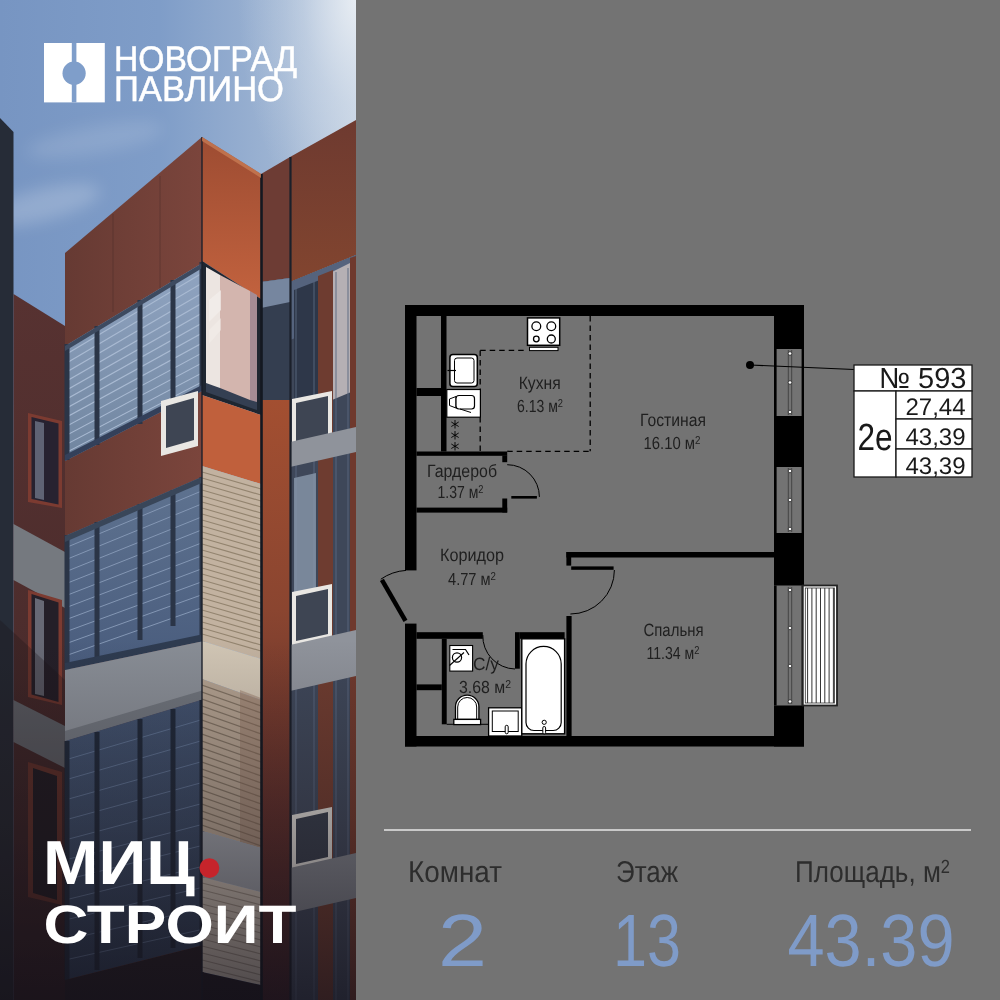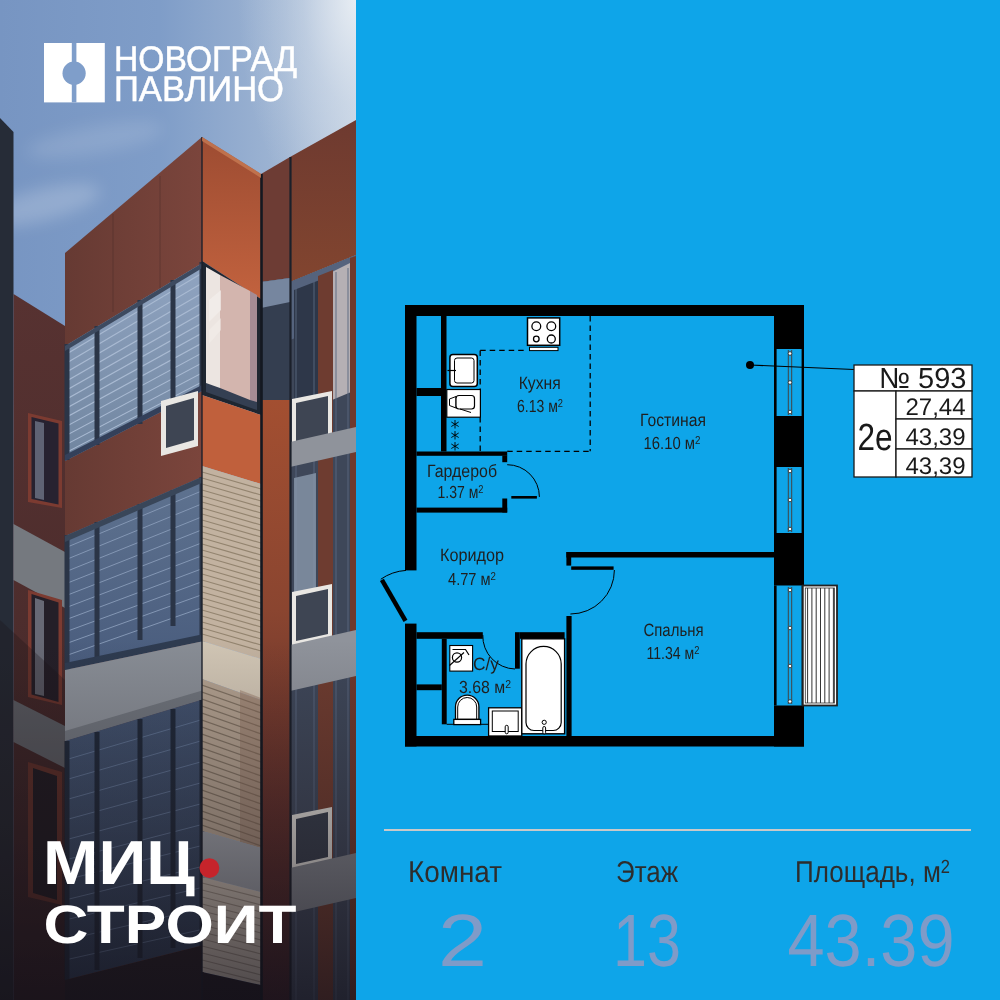--- a/index.html
+++ b/index.html
@@ -1,16 +1,16 @@
 <!DOCTYPE html>
 <html><head>
 <meta charset="utf-8">
 <style>
 html,body{margin:0;padding:0;background:#fff;}
-#page{position:relative;text-rendering:geometricPrecision;width:1000px;height:1000px;background:#0ea5e9;overflow:hidden;font-family:"Liberation Sans",sans-serif;}
+#page{position:relative;text-rendering:geometricPrecision;width:1000px;height:1000px;background:#737373;overflow:hidden;font-family:"Liberation Sans",sans-serif;}
 .abs{position:absolute;}
 </style>
 </head>
 <body>
 <div id="page">
 
 <svg text-rendering="geometricPrecision" class="abs" style="left:0;top:0" width="356" height="1000" viewBox="0 0 356 1000">
 <defs>
 <linearGradient id="sky" x1="0" y1="0" x2="1" y2="0">
  <stop offset="0" stop-color="#7795c2"></stop>

